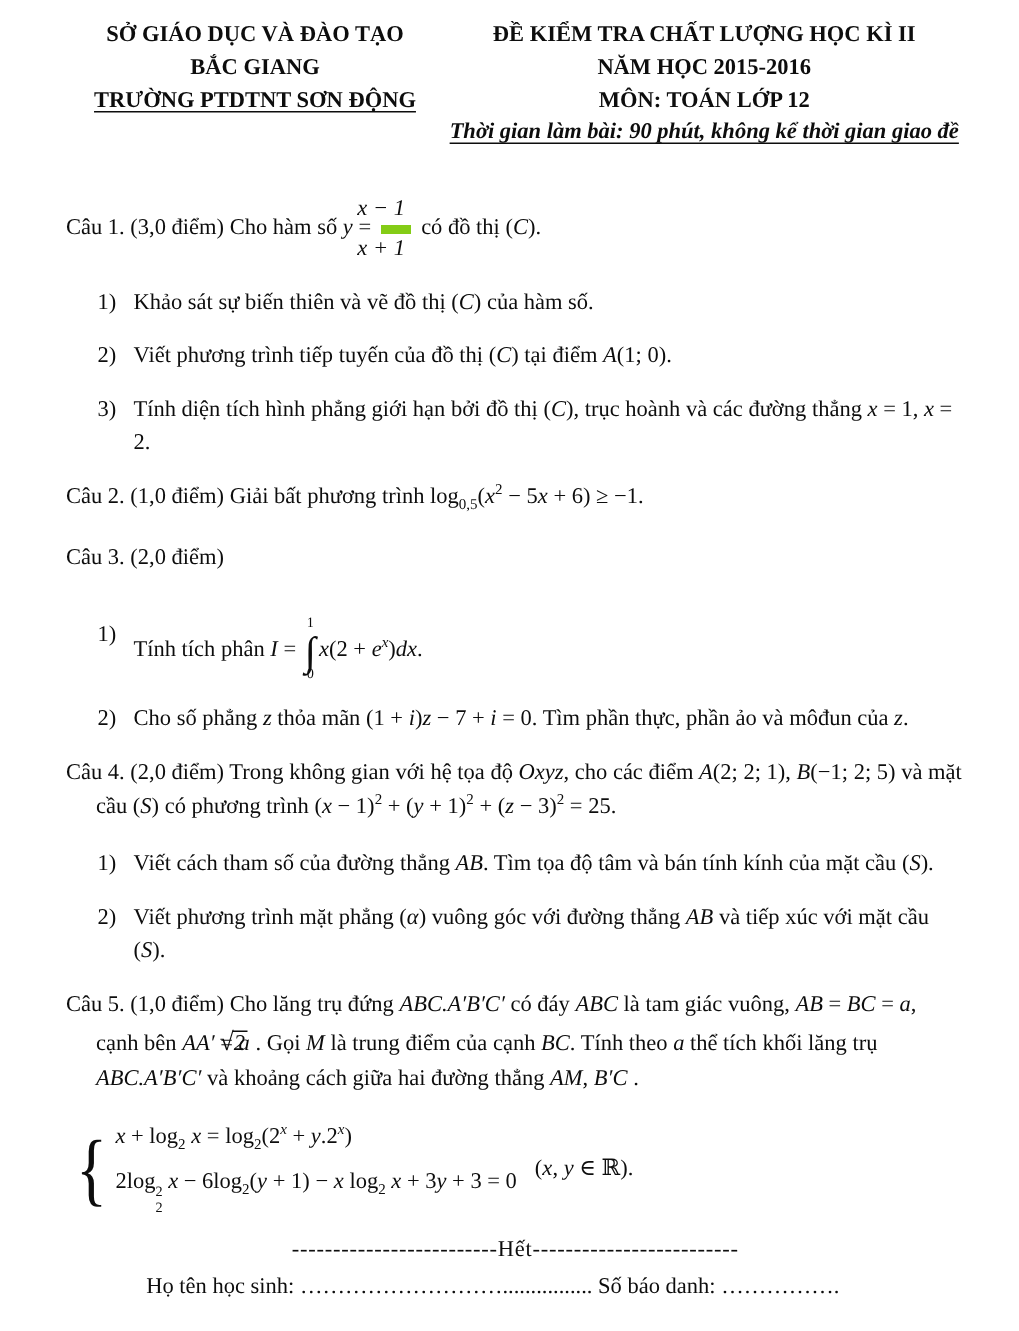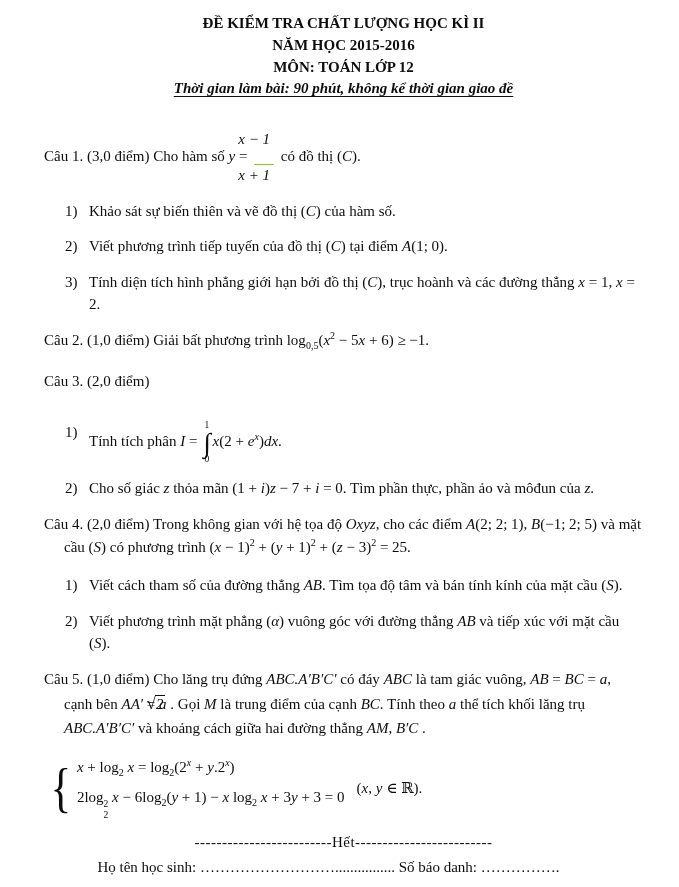--- a/index.html
+++ b/index.html
@@ -24,21 +24,21 @@
   .item { display: flex; margin-bottom: 13px; padding-left: 21px; line-height: 1.5; }
   .item .n { flex: 0 0 24px; }
   .item .it { flex: 1; }
 
   
   .mi { font-style: italic; }
   .mr { font-style: normal; }
   .mb { font-weight: normal; }
   sup, sub { font-size: 10px; line-height: 0; font-style: inherit; }
   .frac { display: inline-block; vertical-align: middle; text-align: center; font-style: italic; padding: 0 3px; line-height: 1.25; }
-  .frac .num { display: block; border-bottom: 1px solid #84cc16; padding: 0 4px 15px; }
+  .frac .num { display: block; border-bottom: 6px solid #84cc16; padding: 0 4px 1px; }
   .frac .den { display: block; padding: 1px 4px 0; }
   .intg { display: inline-flex; flex-direction: column; align-items: center; vertical-align: middle; line-height: 1; margin: 0 2px; font-style: normal; }
   .intg .lim { font-size: 9.5px; line-height: 1; }
   .intg .sign { font-size: 27px; line-height: 0.9; }
   .sqrt { display: inline-block; font-style: normal; white-space: nowrap; }
   .sqrt .rsign { font-size: 17px; }
   .sqrt .rad { border-top: 1px solid #0d0d0d; margin-left: -1px; padding: 0 2px 0 1px; font-style: italic; }
   .supsub { display: inline-flex; flex-direction: column; align-items: center; font-size: 9.5px; line-height: 1.2; vertical-align: -5px; font-style: normal; }
   .cases { display: inline-flex; align-items: center; vertical-align: middle; margin: 0 4px; }
   .cases .brace { font-size: 54px; font-weight: 300; line-height: 0.85; margin-right: 3px; transform: scaleX(0.8); }
@@ -52,20 +52,25 @@
   
   .het { text-align: center; margin-top: 6px; margin-bottom: 8px; letter-spacing: 0.5px; }
   .fields { text-align: center; padding-right: 30px; }
 </style>
 </head>
 <body>
 
 <div class="page">
 
   <div class="header">
+    <div class="h-left">
+      <div>SỞ GIÁO DỤC VÀ ĐÀO TẠO</div>
+      <div>BẮC GIANG</div>
+      <div class="u">TRƯỜNG PTDTNT SƠN ĐỘNG</div>
+    </div>
     <div class="h-right">
       <div>ĐỀ KIỂM TRA CHẤT LƯỢNG HỌC KÌ II</div>
       <div>NĂM HỌC 2015-2016</div>
       <div>MÔN: TOÁN LỚP 12</div>
       <div class="time-line u">Thời gian làm bài: 90 phút, không kể thời gian giao đề</div>
     </div>
   </div>
 
   <div class="q"><span class="mb">Câu 1. (3,0 điểm)</span><span class="mr"> Cho hàm số </span><span class="mi">y</span><span class="mr"> = </span><span class="frac"><span class="num">x − 1</span><span class="den">x + 1</span></span><span class="mr"> có đồ thị (</span><span class="mi">C</span><span class="mr">).</span></div>
   <div class="item">
@@ -87,21 +92,21 @@
   <div class="item">
     <span class="n">1)</span>
     <span class="it"><span class="mr">Tính tích phân </span><span class="mi">I</span><span class="mr"> = </span><span class="intg">
           <span class="lim">1</span>
           <span class="sign">∫</span>
           <span class="lim">0</span>
         </span><span class="mi">x</span><span class="mr">(2 + </span><span class="mi">e</span><sup class="mi">x</sup><span class="mr">)</span><span class="mi">dx</span><span class="mr">.</span></span>
   </div>
   <div class="item">
     <span class="n">2)</span>
-    <span class="it"><span class="mr">Cho số giác </span><span class="mi">z</span><span class="mr"> thỏa mãn (1 + </span><span class="mi">i</span><span class="mr">)</span><span class="mi">z</span><span class="mr"> − 7 + </span><span class="mi">i</span><span class="mr"> = 0. Tìm phần thực, phần ảo và môđun của </span><span class="mi">z</span><span class="mr">.</span></span>
+    <span class="it"><span class="mr">Cho số phẳng </span><span class="mi">z</span><span class="mr"> thỏa mãn (1 + </span><span class="mi">i</span><span class="mr">)</span><span class="mi">z</span><span class="mr"> − 7 + </span><span class="mi">i</span><span class="mr"> = 0. Tìm phần thực, phần ảo và môđun của </span><span class="mi">z</span><span class="mr">.</span></span>
   </div>
 
   <div class="q"><span class="mb">Câu 4. (2,0 điểm)</span><span class="mr"> Trong không gian với hệ tọa độ </span><span class="mi">Oxyz</span><span class="mr">, cho các điểm </span><span class="mi">A</span><span class="mr">(2; 2; 1), </span><span class="mi">B</span><span class="mr">(−1; 2; 5) và mặt cầu (</span><span class="mi">S</span><span class="mr">) có phương trình (</span><span class="mi">x</span><span class="mr"> − 1)</span><sup class="mr">2</sup><span class="mr"> + (</span><span class="mi">y</span><span class="mr"> + 1)</span><sup class="mr">2</sup><span class="mr"> + (</span><span class="mi">z</span><span class="mr"> − 3)</span><sup class="mr">2</sup><span class="mr"> = 25.</span></div>
   <div class="item">
     <span class="n">1)</span>
     <span class="it"><span class="mr">Viết cách tham số của đường thẳng </span><span class="mi">AB</span><span class="mr">. Tìm tọa độ tâm và bán tính kính của mặt cầu (</span><span class="mi">S</span><span class="mr">).</span></span>
   </div>
   <div class="item">
     <span class="n">2)</span>
     <span class="it"><span class="mr">Viết phương trình mặt phẳng (</span><span class="mi">α</span><span class="mr">) vuông góc với đường thẳng </span><span class="mi">AB</span><span class="mr"> và tiếp xúc với mặt cầu (</span><span class="mi">S</span><span class="mr">).</span></span>

